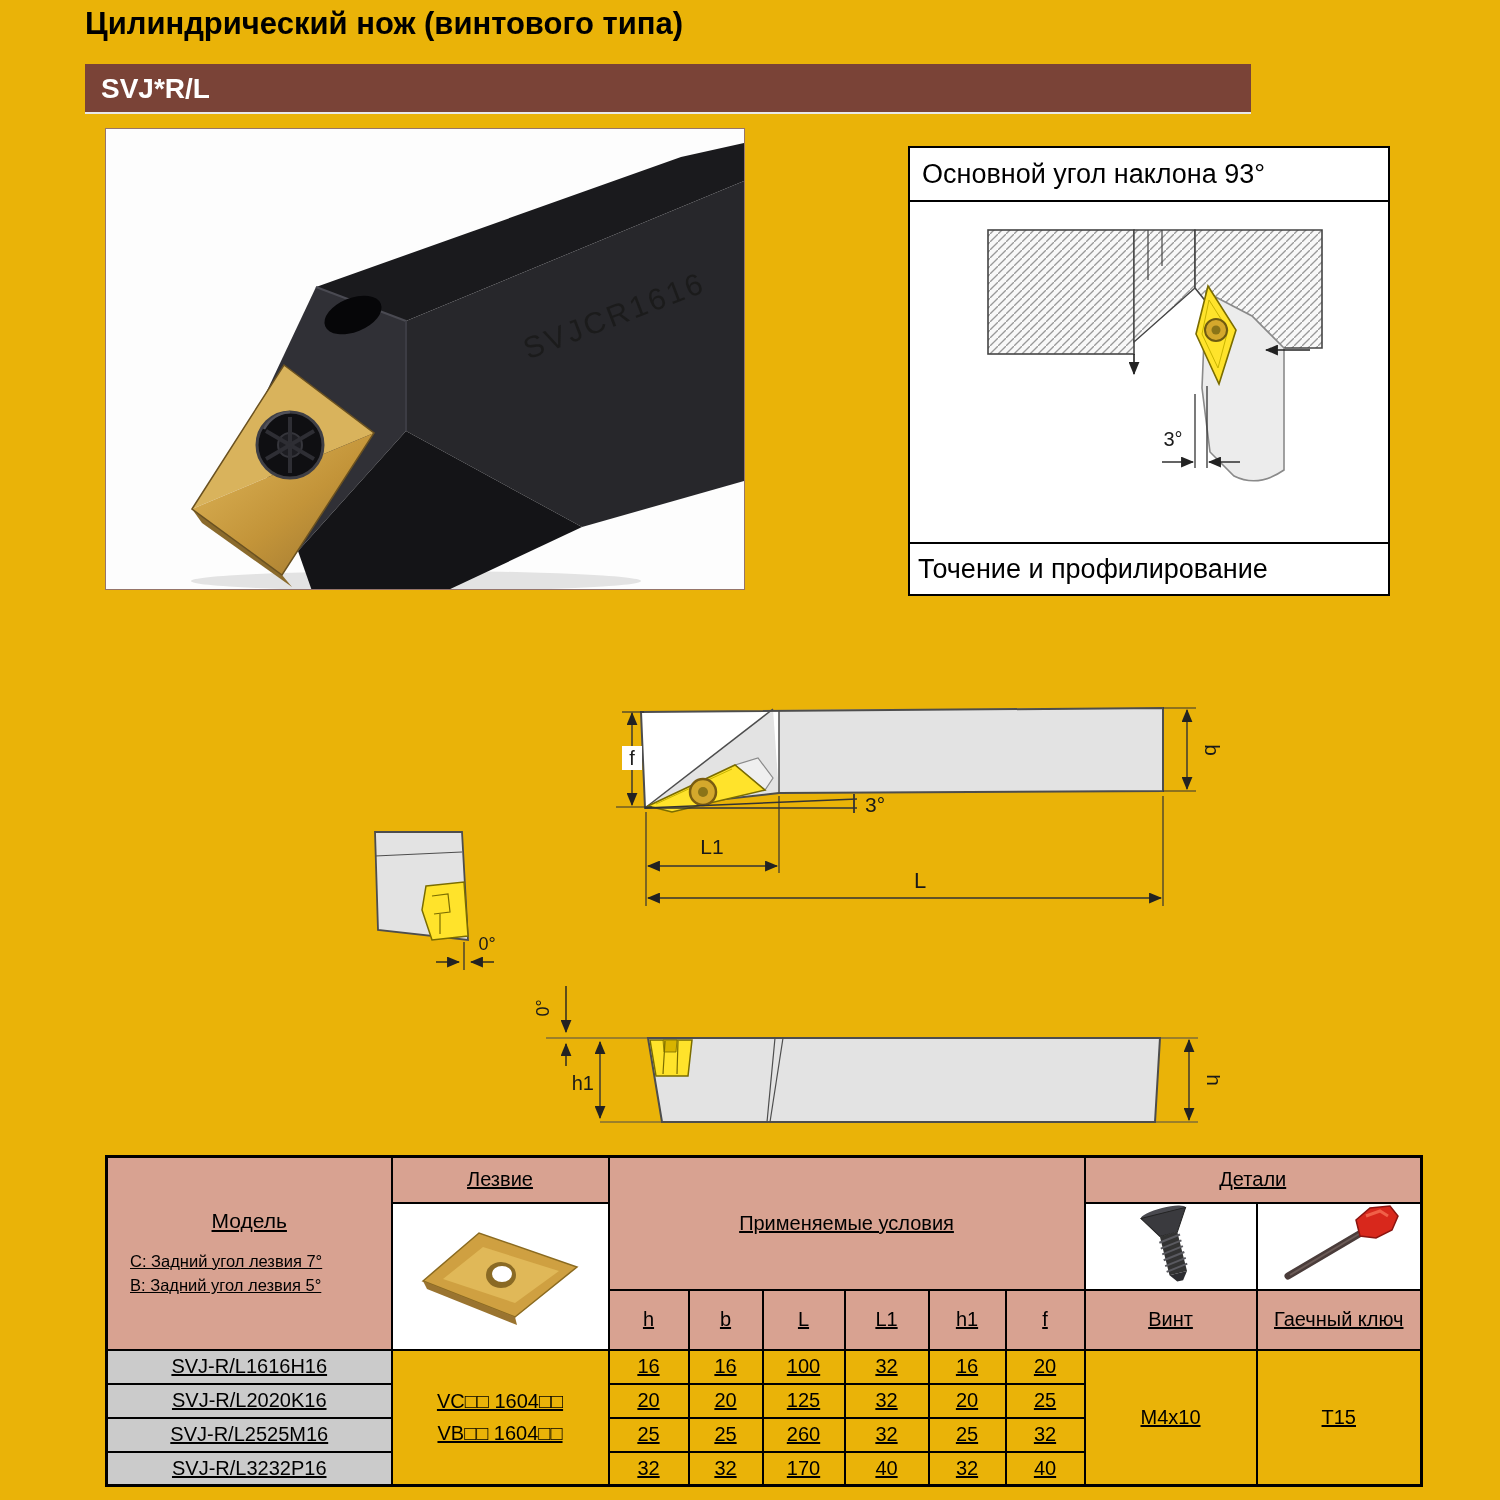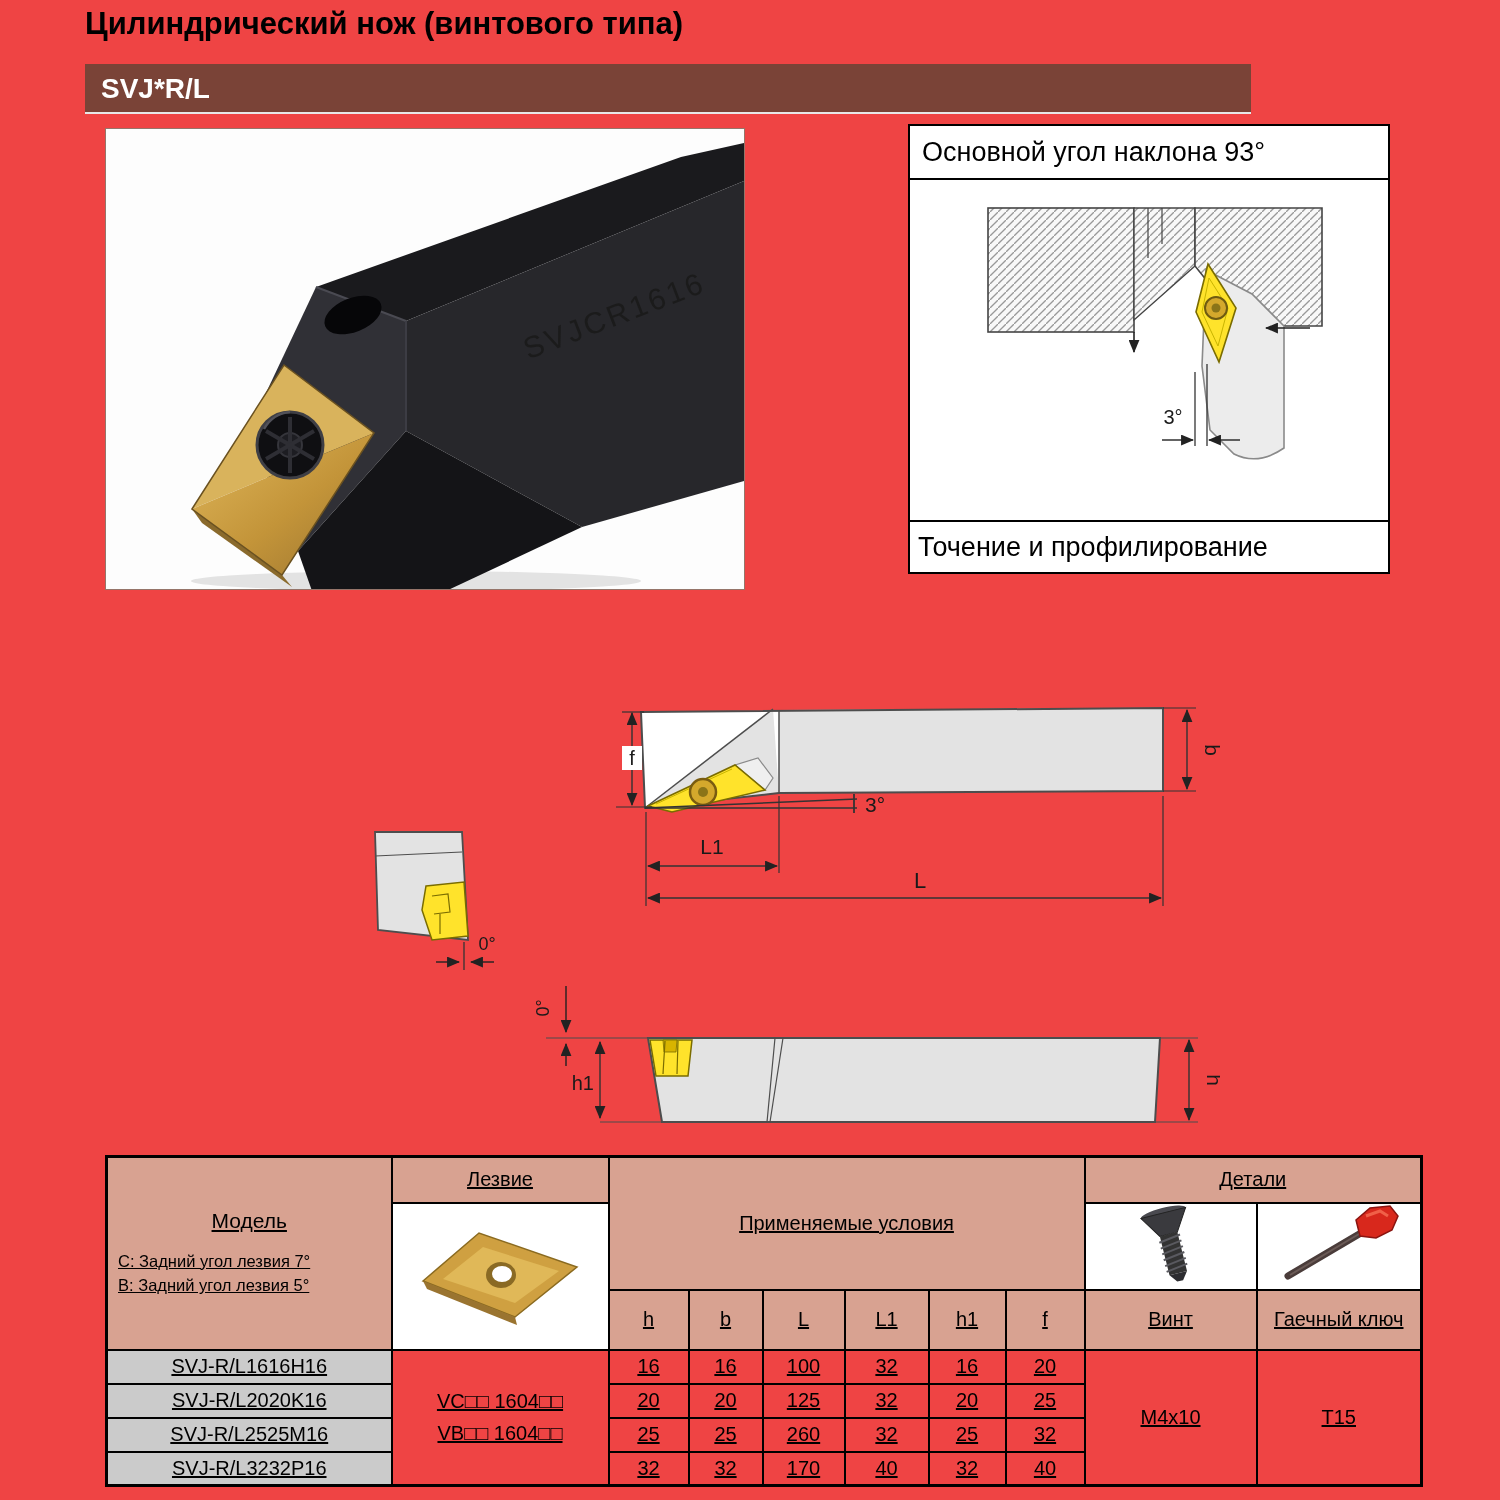--- a/index.html
+++ b/index.html
@@ -1,46 +1,46 @@
 <!DOCTYPE html>
 <html><head>
 <meta charset="utf-8">
 <style>
   html,body{margin:0;padding:0;background:#fff;}
-  #page{position:relative;width:1500px;height:1500px;background:#ef4444;
+  #page{position:relative;width:1500px;height:1500px;background:#eab308;
         font-family:"Liberation Sans",sans-serif;color:#000;overflow:hidden;}
   .abs{position:absolute;}
   
   #page-title{left:85px;top:6px;font-size:31px;font-weight:bold;letter-spacing:0px;}
   #banner{left:85px;top:64px;width:1166px;height:50px;background:#7a4337;
           color:#fff;font-size:28px;font-weight:bold;line-height:50px;padding-left:16px;
           box-sizing:border-box;border-bottom:2px solid #e8e8e8;}
   
   #photo-box{left:105px;top:128px;width:640px;height:462px;border:1px solid #96756a;
              background:#fdfdfd;box-sizing:border-box;}
   
-  #angle-box{left:908px;top:124px;width:482px;height:450px;border:2px solid #000;
+  #angle-box{left:908px;top:146px;width:482px;height:450px;border:2px solid #000;
              box-sizing:border-box;background:#fff;}
   #angle-title{height:54px;border-bottom:2px solid #000;display:flex;align-items:center;
                padding-left:12px;font-size:27px;box-sizing:border-box;}
   #angle-diagram{height:340px;}
   #angle-caption{height:52px;border-top:2px solid #000;display:flex;align-items:center;
                  padding-left:8px;font-size:27px;box-sizing:border-box;}
   
   #dim-drawing{left:360px;top:690px;width:860px;height:450px;}
   svg text{font-family:"Liberation Sans",sans-serif;fill:#1a1a1a;}
   
   #spec-table{left:105px;top:1155px;}
   table.spec{border-collapse:collapse;table-layout:fixed;width:1315px;border:3px solid #000;}
   table.spec td{border:2px solid #000;padding:0;text-align:center;vertical-align:middle;
                 font-size:20px;overflow:hidden;text-decoration:underline;}
   .hdr{background:#d8a291;}
   .model-cell{background:#cbcbcb;font-size:20px;}
   .model-head{font-size:21px;margin-bottom:16px;}
-  .model-notes{text-align:left;padding-left:10px;font-size:16.5px;line-height:1.5;}
+  .model-notes{text-align:left;padding-left:22px;font-size:16.5px;line-height:1.5;}
   .blade-codes{font-size:21px;line-height:1.6;}
   .photo-cell{background:#fff;}
 </style>
 </head>
 <body>
 
 <div id="page">
 
   <div class="abs" id="page-title">Цилиндрический нож (винтового типа)</div>
 

